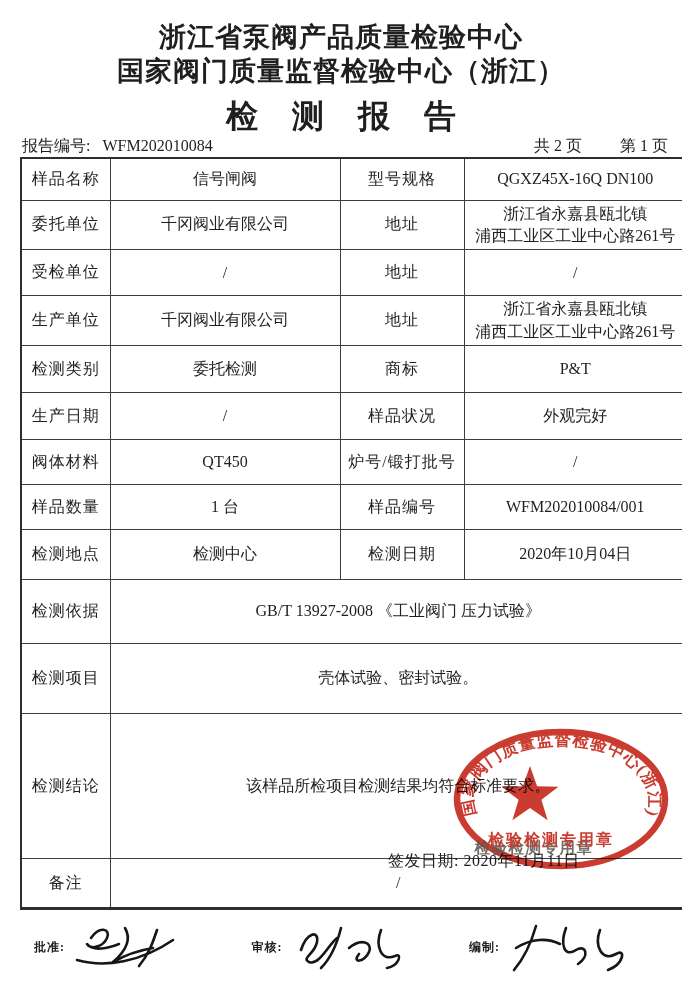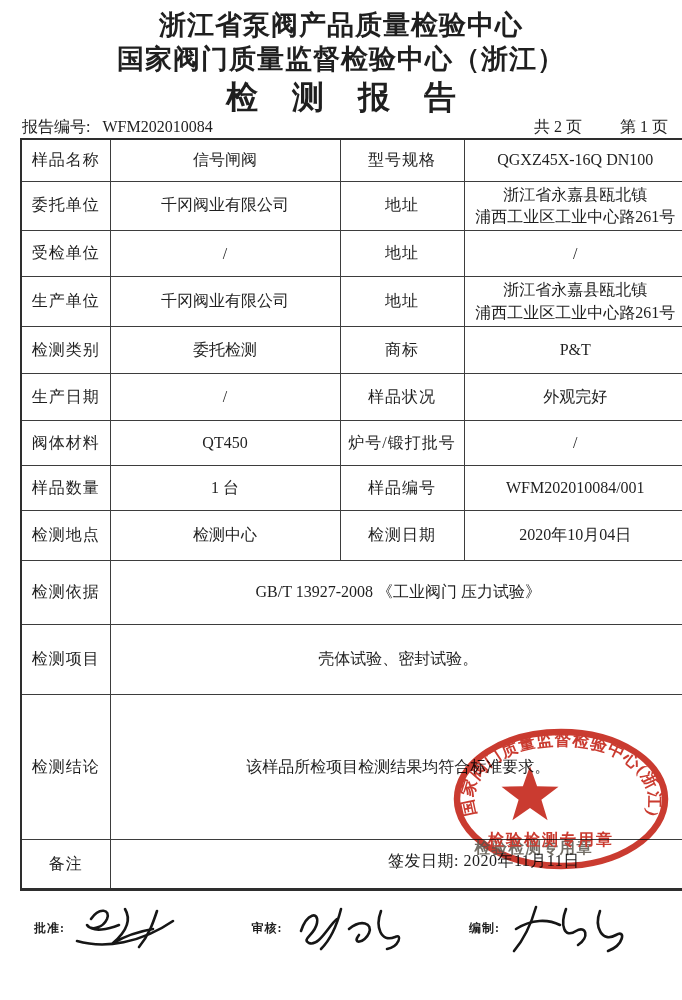--- a/index.html
+++ b/index.html
@@ -4,24 +4,24 @@
 <style>
   html,body{margin:0;padding:0;background:#e8e8e8;}
   .page{
     position:relative;width:682px;height:1000px;margin:0 auto;
     background:#ffffff;color:#1f1f1f;
     font-family:"Liberation Serif","DejaVu Serif",serif;
     overflow:hidden;
   }
   
   .org{ text-align:center;font-weight:bold;font-size:27px;line-height:34px;letter-spacing:1px;}
-  .org1{padding-top:8px;}
+  .org1{padding-top:20px;}
   .report-title{
     text-align:center;font-weight:bold;font-size:32px;line-height:38px;
-    margin-top:2px;letter-spacing:13px;text-indent:13px;
+    margin-top:9px;letter-spacing:13px;text-indent:13px;
   }
   .meta-row{
     display:flex;justify-content:space-between;align-items:flex-end;
     font-size:16px;line-height:20px;margin:1px 10px 1px 22px;
   }
   .meta-left{display:flex;gap:12px;}
   .meta-right{display:flex;gap:38px;margin-right:4px;font-family:Liberation Serif, serif;}
   
   table.rpt{
     border-collapse:collapse;table-layout:fixed;

